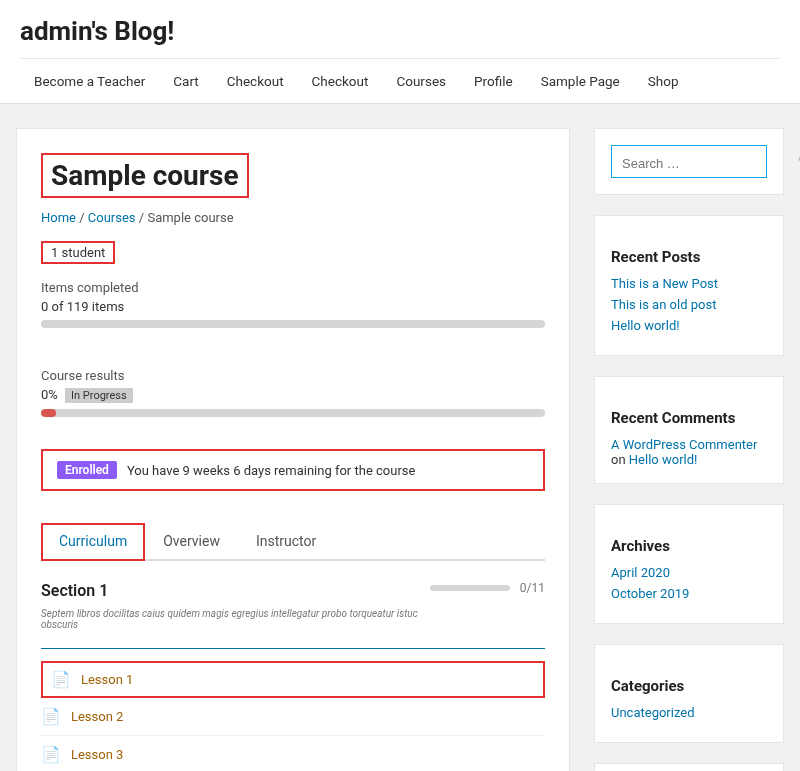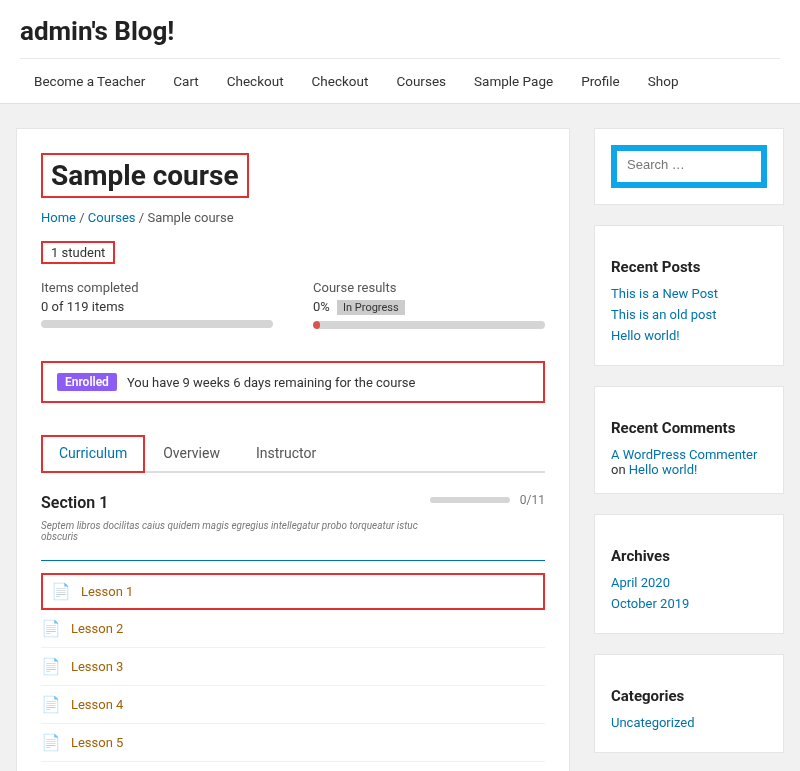--- a/index.html
+++ b/index.html
@@ -15,21 +15,21 @@
 
     .main-content { flex: 1; background: #fff; border: 1px solid #e5e5e5; padding: 24px; min-height: 600px; }
 
     .course-title { font-size: 28px; font-weight: 700; color: #222; border: 2px solid #e03030; display: inline-block; padding: 4px 8px; margin-bottom: 12px; }
 
     .breadcrumb { font-size: 13px; color: #555; margin-bottom: 16px; }
     .breadcrumb a { color: #0073aa; text-decoration: none; }
 
     .student-badge { display: inline-block; border: 2px solid #e03030; padding: 2px 8px; font-size: 13px; color: #333; margin-bottom: 16px; }
 
-    .stats-row { display: flex; gap: 40px; margin-bottom: 12px; }
+    .stats-row { display: flex; gap: 40px; margin-bottom: 12px; flex-direction: column; }
     .stat-block { flex: 1; }
     .stat-label { font-size: 13px; color: #555; margin-bottom: 4px; }
     .stat-value { font-size: 13px; color: #333; margin-bottom: 6px; }
 
     .progress-bar-bg { background: #d5d5d5; height: 8px; border-radius: 4px; overflow: hidden; }
     .progress-bar-fill { height: 100%; border-radius: 4px; }
 
     .in-progress-label { display: inline-block; background: #ccc; font-size: 11px; padding: 1px 6px; color: #333; margin-left: 4px; vertical-align: middle; }
 
     .enrolled-banner { border: 2px solid #e03030; padding: 10px 14px; display: flex; align-items: center; gap: 10px; margin: 32px 0; }
@@ -50,43 +50,43 @@
 
     .lesson-list { list-style: none; }
     .lesson-item { display: flex; align-items: center; gap: 10px; padding: 9px 0; border-bottom: 1px solid #f0f0f0; font-size: 13px; color: #333; cursor: pointer; }
     .lesson-item.active { border: 2px solid #e03030; padding: 7px 8px; }
     .lesson-icon { color: #aaa; font-size: 16px; flex-shrink: 0; }
     .lesson-link { color: #a16207; text-decoration: none; cursor: pointer; }
 
     .sidebar { width: 190px; flex-shrink: 0; }
     .sidebar-widget { background: #fff; border: 1px solid #e5e5e5; padding: 16px; margin-bottom: 20px; }
 
-    .search-box { display: flex; align-items: flex-start; border: 6px solid #0ea5e9; padding: 6px 10px; }
+    .search-box { display: flex; align-items: flex-end; border: 1px solid #0ea5e9; padding: 6px 10px; }
     .search-input { border: none; outline: none; font-size: 13px; color: #999; flex: 1; background: transparent; }
     .search-btn { background: none; border: none; cursor: pointer; color: #555; font-size: 16px; }
 
     .widget-title { font-size: 15px; font-weight: 700; color: #222; margin: 16px 0 10px; }
     .widget-link { display: block; color: #0073aa; font-size: 13px; margin-bottom: 6px; text-decoration: none; }
     .widget-text { font-size: 13px; color: #333; }
 
     .section-divider { border: none; border-top: 1px solid #0073aa; margin-bottom: 12px; }
   </style>
 </head>
 <body>
 
 <div class="site-header">
   <div class="site-title">admin's Blog!</div>
   <nav class="main-nav">
     <a class="nav-item">Become a Teacher</a>
     <a class="nav-item">Cart</a>
     <a class="nav-item">Checkout</a>
     <a class="nav-item">Checkout</a>
     <a class="nav-item">Courses</a>
+    <a class="nav-item">Profile</a>
     <a class="nav-item">Sample Page</a>
-    <a class="nav-item">Profile</a>
     <a class="nav-item">Shop</a>
   </nav>
 </div>
 
 <div class="page-wrapper">
 
   <div class="main-content">
 
     <div class="course-title">Sample course</div>
 

